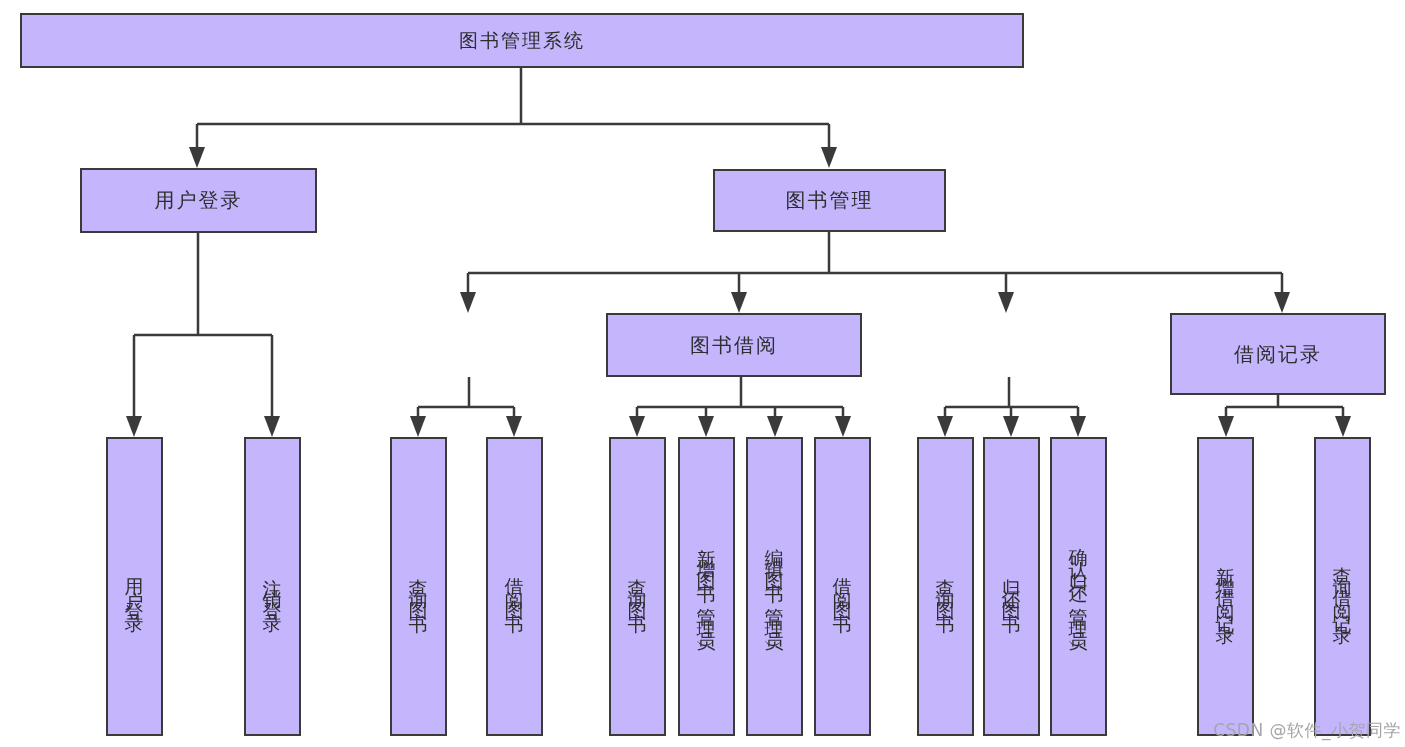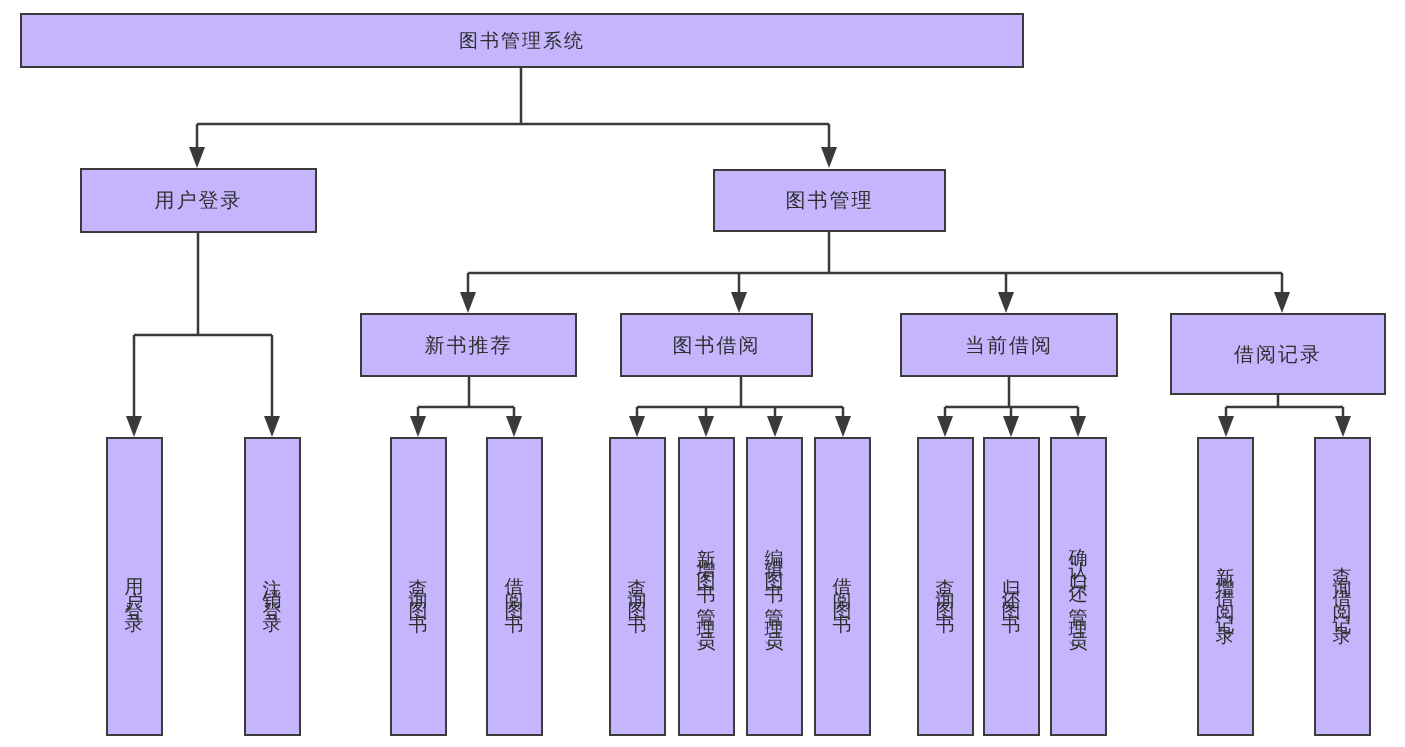--- a/index.html
+++ b/index.html
@@ -53,21 +53,21 @@
     color: var(--watermark);
     letter-spacing: 0.5px;
     z-index: 5;
     white-space: nowrap;
   }
   
   .pos-root       { left: 20px;   top: 13px;  width: 1004px; height: 55px; }
   .pos-login      { left: 80px;   top: 168px; width: 237px;  height: 65px; }
   .pos-mgmt       { left: 713px;  top: 169px; width: 233px;  height: 63px; text-align: right; }
   .pos-sec0       { left: 360px;  top: 313px; width: 217px;  height: 64px; }
-  .pos-sec1       { left: 620px;  top: 313px; width: 193px;  height: 64px; text-align: center; }
+  .pos-sec1       { left: 606px;  top: 313px; width: 256px;  height: 64px; text-align: center; }
   .pos-sec2       { left: 900px;  top: 313px; width: 218px;  height: 64px; }
   .pos-sec3       { left: 1170px; top: 313px; width: 216px;  height: 82px; }
   
   .leaf { top: 437px; width: 57px; height: 299px; }
   .pos-a1 { left: 106px; }  .pos-a2 { left: 244px; }
   .pos-b1 { left: 390px; }  .pos-b2 { left: 486px; }
   .pos-c1 { left: 609px; }  .pos-c2 { left: 678px; }
   .pos-c3 { left: 746px; }  .pos-c4 { left: 814px; }
   .pos-d1 { left: 917px; }  .pos-d2 { left: 983px; }  .pos-d3 { left: 1050px; }
   .pos-e1 { left: 1197px; } .pos-e2 { left: 1314px; }
@@ -139,29 +139,23 @@
     <span>图书管理系统</span>
   </div>
 
   <div class="node h-node pos-login">
     <span>用户登录</span>
   </div>
   <div class="node h-node pos-mgmt">
     <span>图书管理</span>
   </div>
 
-  <div class="node h-node pos-sec0">
-    <span>新书推荐</span>
-  </div>
   <div class="node h-node pos-sec1">
     <span>图书借阅</span>
   </div>
-  <div class="node h-node pos-sec2">
-    <span>当前借阅</span>
-  </div>
   <div class="node h-node pos-sec3">
     <span>借阅记录</span>
   </div>
 
   <div class="node v-node leaf pos-a1">
     <span class="v-text">用户登录</span>
   </div>
   <div class="node v-node leaf pos-a2">
     <span class="v-text">注销登录</span>
   </div>
@@ -196,13 +190,14 @@
     <span class="v-text">确认归还（管理员）</span>
   </div>
 
   <div class="node v-node leaf pos-e1">
     <span class="v-text">新增借阅记录</span>
   </div>
   <div class="node v-node leaf pos-e2">
     <span class="v-text">查询借阅记录</span>
   </div>
 
+  <div class="watermark">CSDN @软件_小贺同学</div>
 </div>
 
 </body></html>

